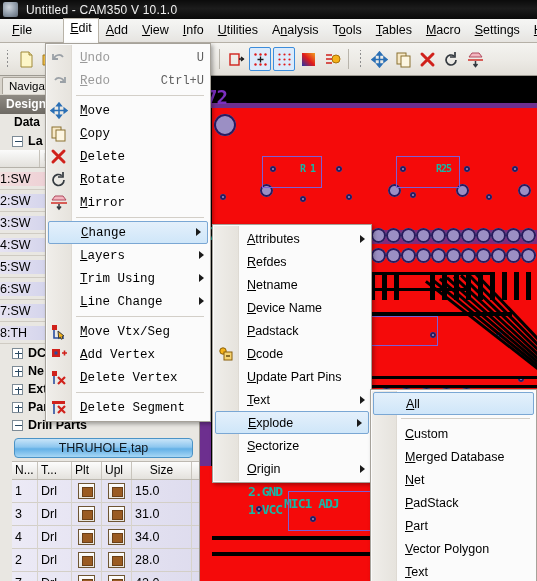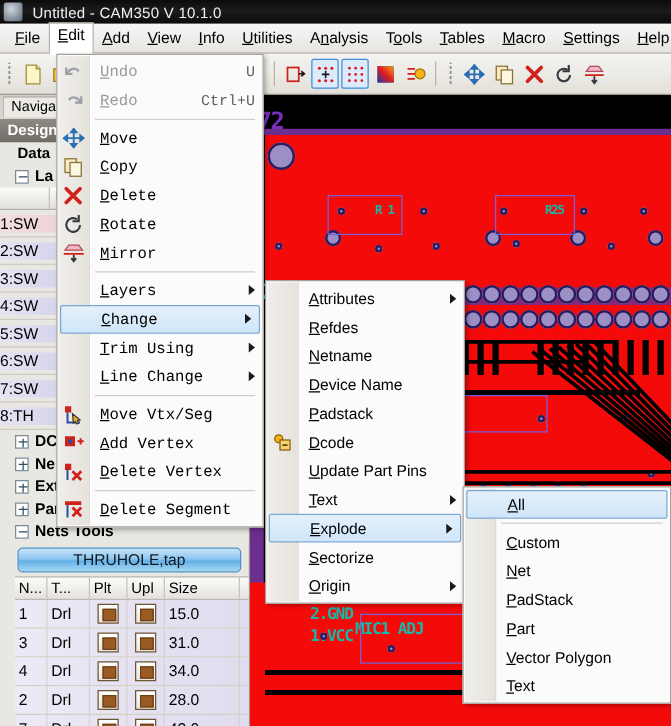--- a/index.html
+++ b/index.html
@@ -41,21 +41,21 @@
     background-size: 3px 4px; background-position: 3px 2px;
     background-repeat: repeat-y; }
   .mb-item {
     padding: 3px 7px 4px 7px; font-size: 12.5px; color: #000;
     white-space: nowrap; line-height: 14px; cursor: default;
   }
   .mb-item.active {
     background: #ffffff;
     border: 1px solid #b8b3a8; border-bottom-color: #ffffff;
     padding: 2px 6px 8px 6px;
-    position: relative; z-index: 60;
+    position: relative; z-index: 60; margin-left: 24px;
   }
   .u { text-decoration: underline; }
 
   
   .toolbar {
     position: absolute; top: 43px; left: 0; width: 537px; height: 33px;
     background: linear-gradient(to bottom,#f4f3f0 0%,#eceae5 55%,#e2dfd8 100%);
     border-bottom: 1px solid #9d9a92;
     display: flex; align-items: center; overflow: hidden;
   }
@@ -114,21 +114,21 @@
   }
   .dt-head { display:flex; height:19px; background:linear-gradient(to bottom,#fcfcfc,#e4e2dd);
              border-top:1px solid #bdb9b1; border-bottom:1px solid #bdb9b1; font-size:12px; margin-left:12px;}
   .dt-head div { padding:1px 3px; border-right:1px solid #c8c4bc; color:#000; }
   .dt-row { display:flex; height:23px; align-items:center; font-size:12.5px;
             margin-left:12px; border-bottom:1px solid #d3cfc7;
             background:linear-gradient(to right,#eceaf6,#dedcee); }
   .dt-row div { padding:0 3px; border-right:1px solid #d7d3cb; height:23px;
                 display:flex; align-items:center; }
   .c-n { width:26px; } .c-t { width:34px; } .c-plt{width:30px;justify-content:center;}
-  .c-upl{width:30px;justify-content:center;} .c-size{width:60px;}
+  .c-upl{width:30px;justify-content:center;} .c-size{width:60px;text-align:center;}
   .pltbox { width:17px; height:16px; border:1px solid #6e5533;
             background:linear-gradient(to bottom,#fdfdfd,#e8e5de); position:relative; }
   .pltbox::after { content:""; position:absolute; left:3px; top:3px; width:9px; height:8px;
             background:#9a5b22; border:1px solid #6b3f17; }
 
   
   .canvas { position:absolute; left:200px; top:76px; width:337px; height:505px;
             background:#000; overflow:hidden; }
   .pcb-red { position:absolute; background:#f50a0a; }
   .trace { position:absolute; background:#000; }
@@ -577,21 +577,21 @@
         <div class="tree-row">
           <div class="expander plus"></div>
           <span>External Nets</span>
         </div>
         <div class="tree-row">
           <div class="expander plus"></div>
           <span>Parts</span>
         </div>
         <div class="tree-row">
           <div class="expander"></div>
-          <span>Nets Tools</span>
+          <span>Drill Parts</span>
         </div>
       </div>
 
     <div class="drill-title">THRUHOLE,tap</div>
 
     <div class="dt-head">
       <div class="c-n">N...</div>
       <div class="c-t">T...</div>
       <div class="c-plt">Plt</div>
       <div class="c-upl">Upl</div>
@@ -703,26 +703,26 @@
       </div>
       <div class="mi">
         <span class="ico"><svg width="18" height="17" viewBox="0 0 18 17">
             <path d="M2 6h14l-3-4H5z" fill="#f3b6c0" stroke="#b04a5e"></path>
             <path d="M1 9h16" stroke="#d0211b" stroke-width="1.4"></path>
             <path d="M9 10v5M7 12.5l2 2.5 2-2.5" stroke="#33393f" stroke-width="1.5" fill="none"></path>
           </svg></span>
         <span><span class="u">M</span>irror</span>
       </div>
       <div class="msep"></div>
-      <div class="mi">
-        <span><span class="u">L</span>ayers</span>
-        <span class="arrow"></span>
-      </div>
       <div class="mi sel">
         <span><span class="u">C</span>hange</span>
+        <span class="arrow"></span>
+      </div>
+      <div class="mi">
+        <span><span class="u">L</span>ayers</span>
         <span class="arrow"></span>
       </div>
       <div class="mi">
         <span><span class="u">T</span>rim Using</span>
         <span class="arrow"></span>
       </div>
       <div class="mi">
         <span><span class="u">L</span>ine Change</span>
         <span class="arrow"></span>
       </div>
@@ -811,20 +811,23 @@
   <div class="menu" id="explode-menu" style="left:370px; top:389px; width:167px;">
     <div class="gutter"></div>
   <div class="mi sel">
         <span><span class="u">A</span>ll</span>
       </div>
       <div class="msep"></div>
       <div class="mi">
         <span><span class="u">C</span>ustom</span>
       </div>
       <div class="mi">
+        <span><span class="u">M</span>erged Database</span>
+      </div>
+      <div class="mi">
         <span><span class="u">N</span>et</span>
       </div>
       <div class="mi">
         <span><span class="u">P</span>adStack</span>
       </div>
       <div class="mi">
         <span><span class="u">P</span>art</span>
       </div>
       <div class="mi">
         <span><span class="u">V</span>ector Polygon</span>

